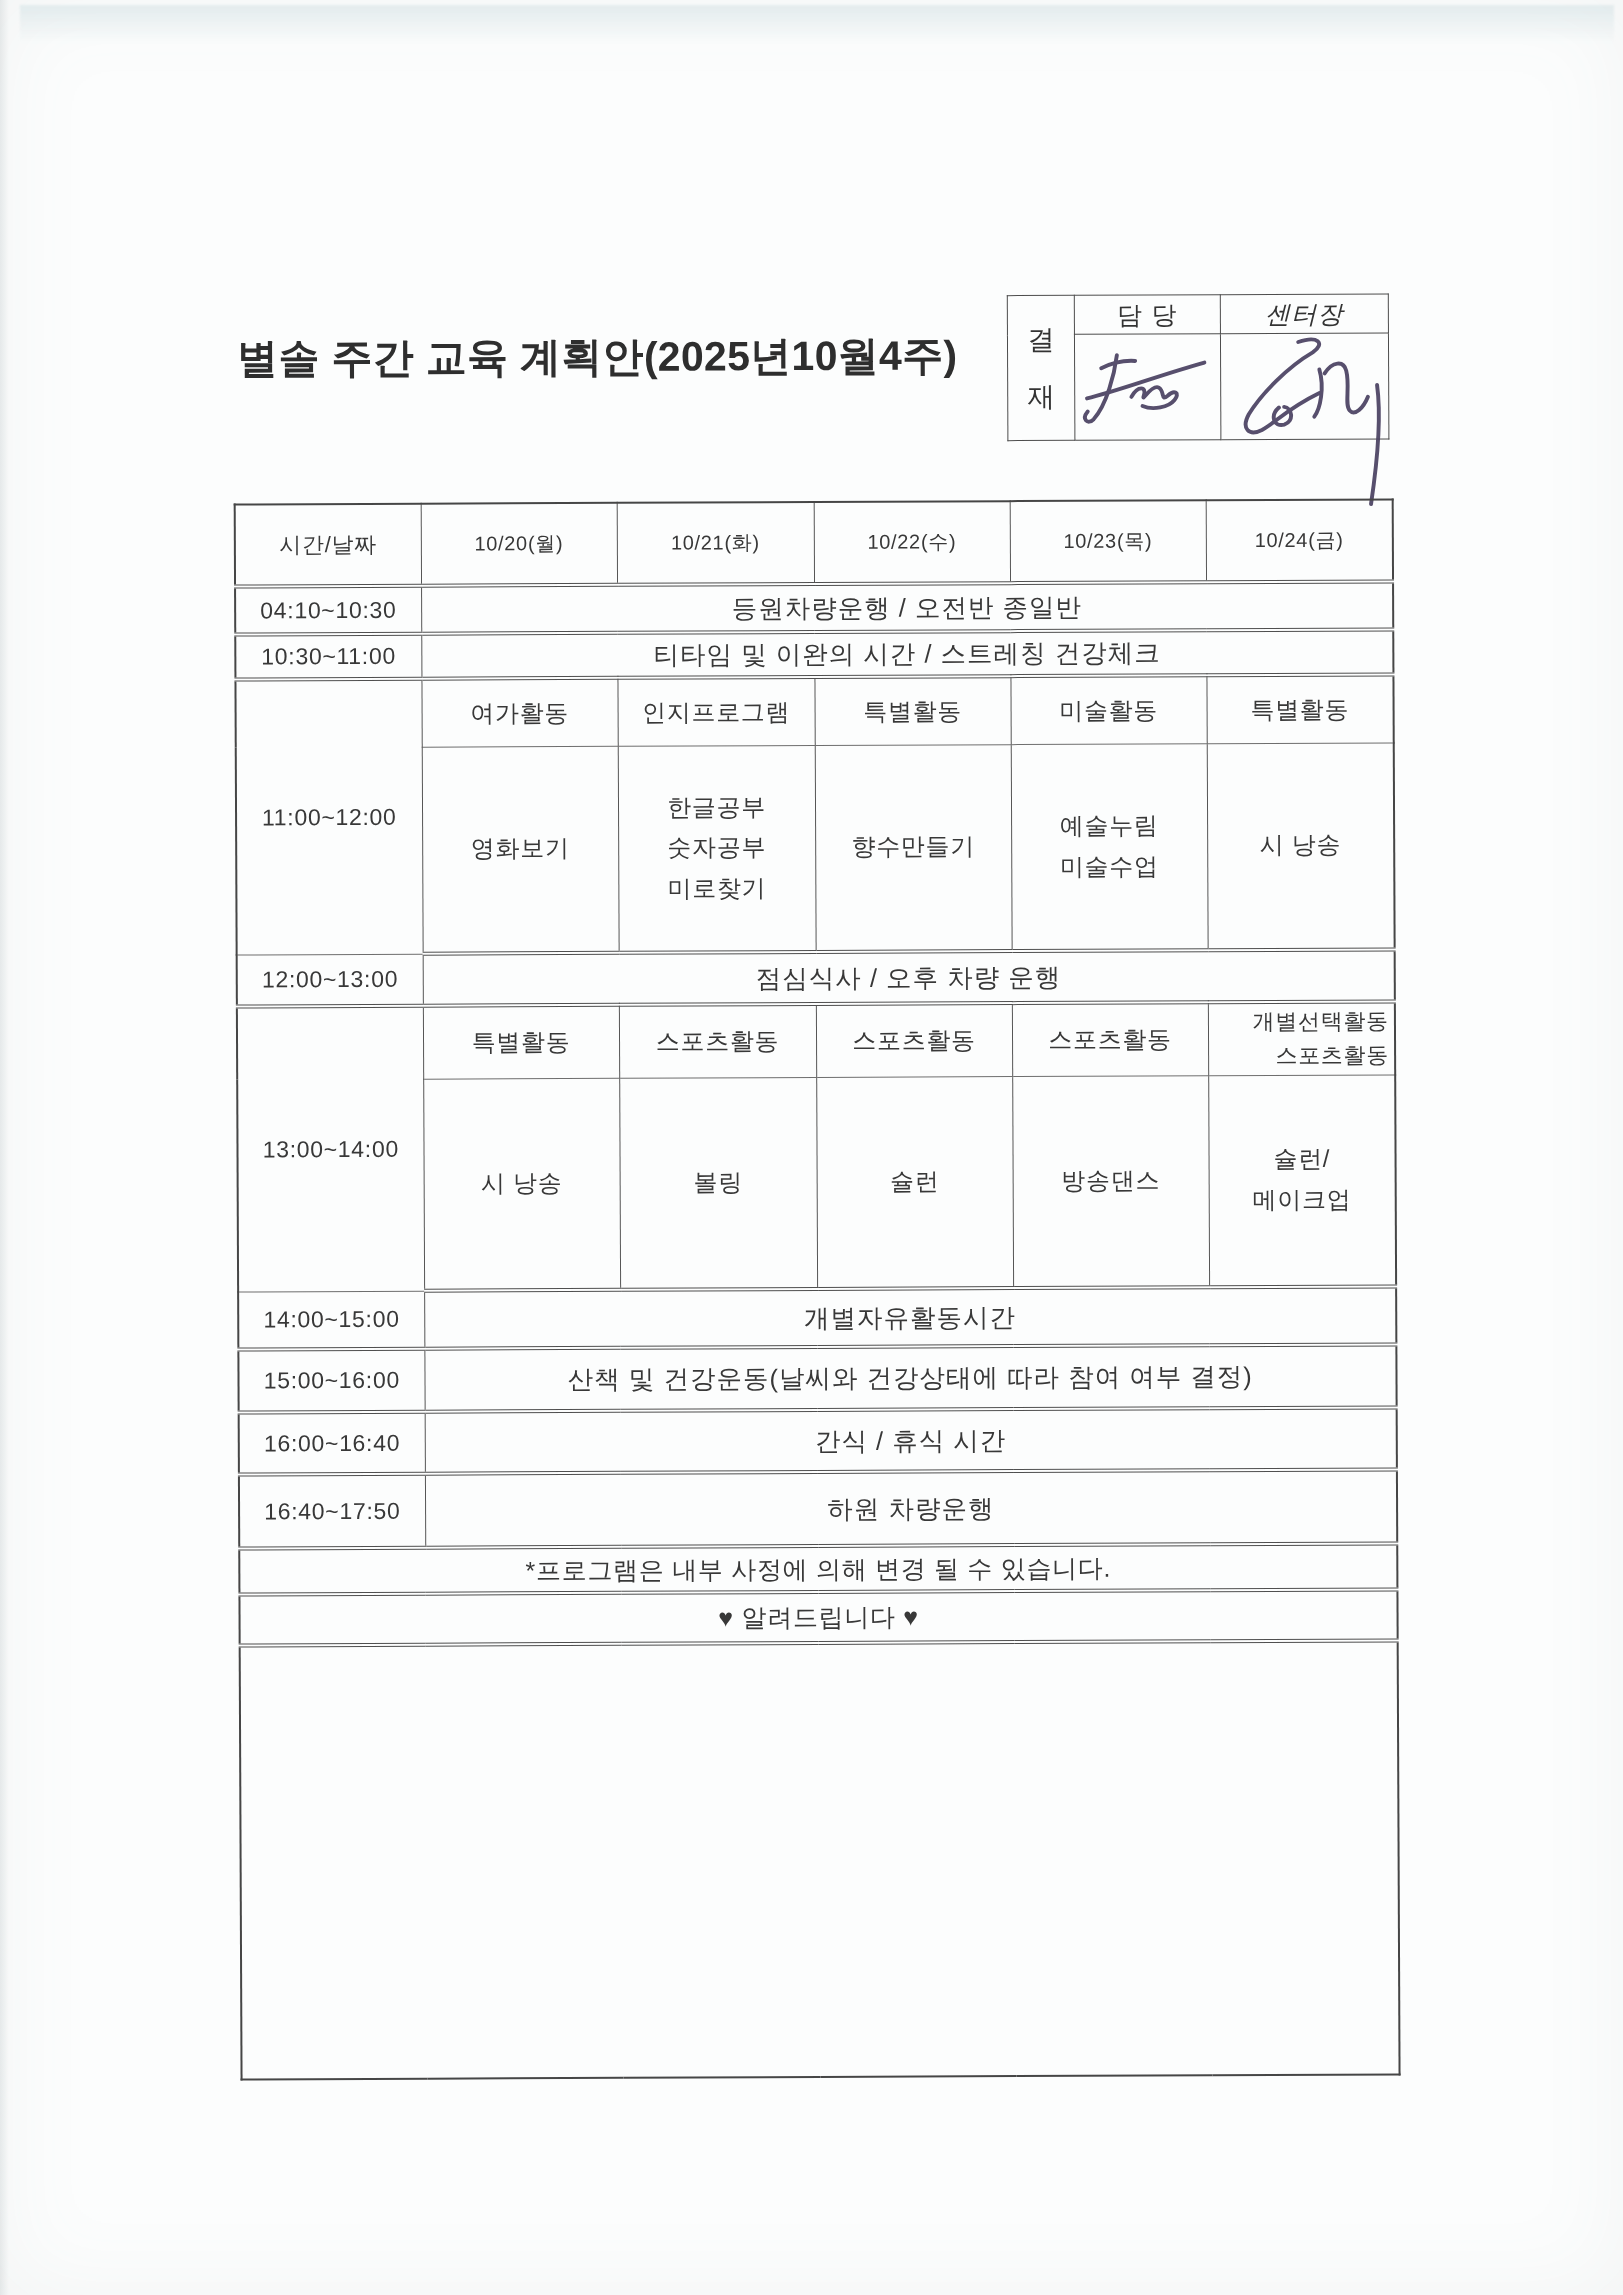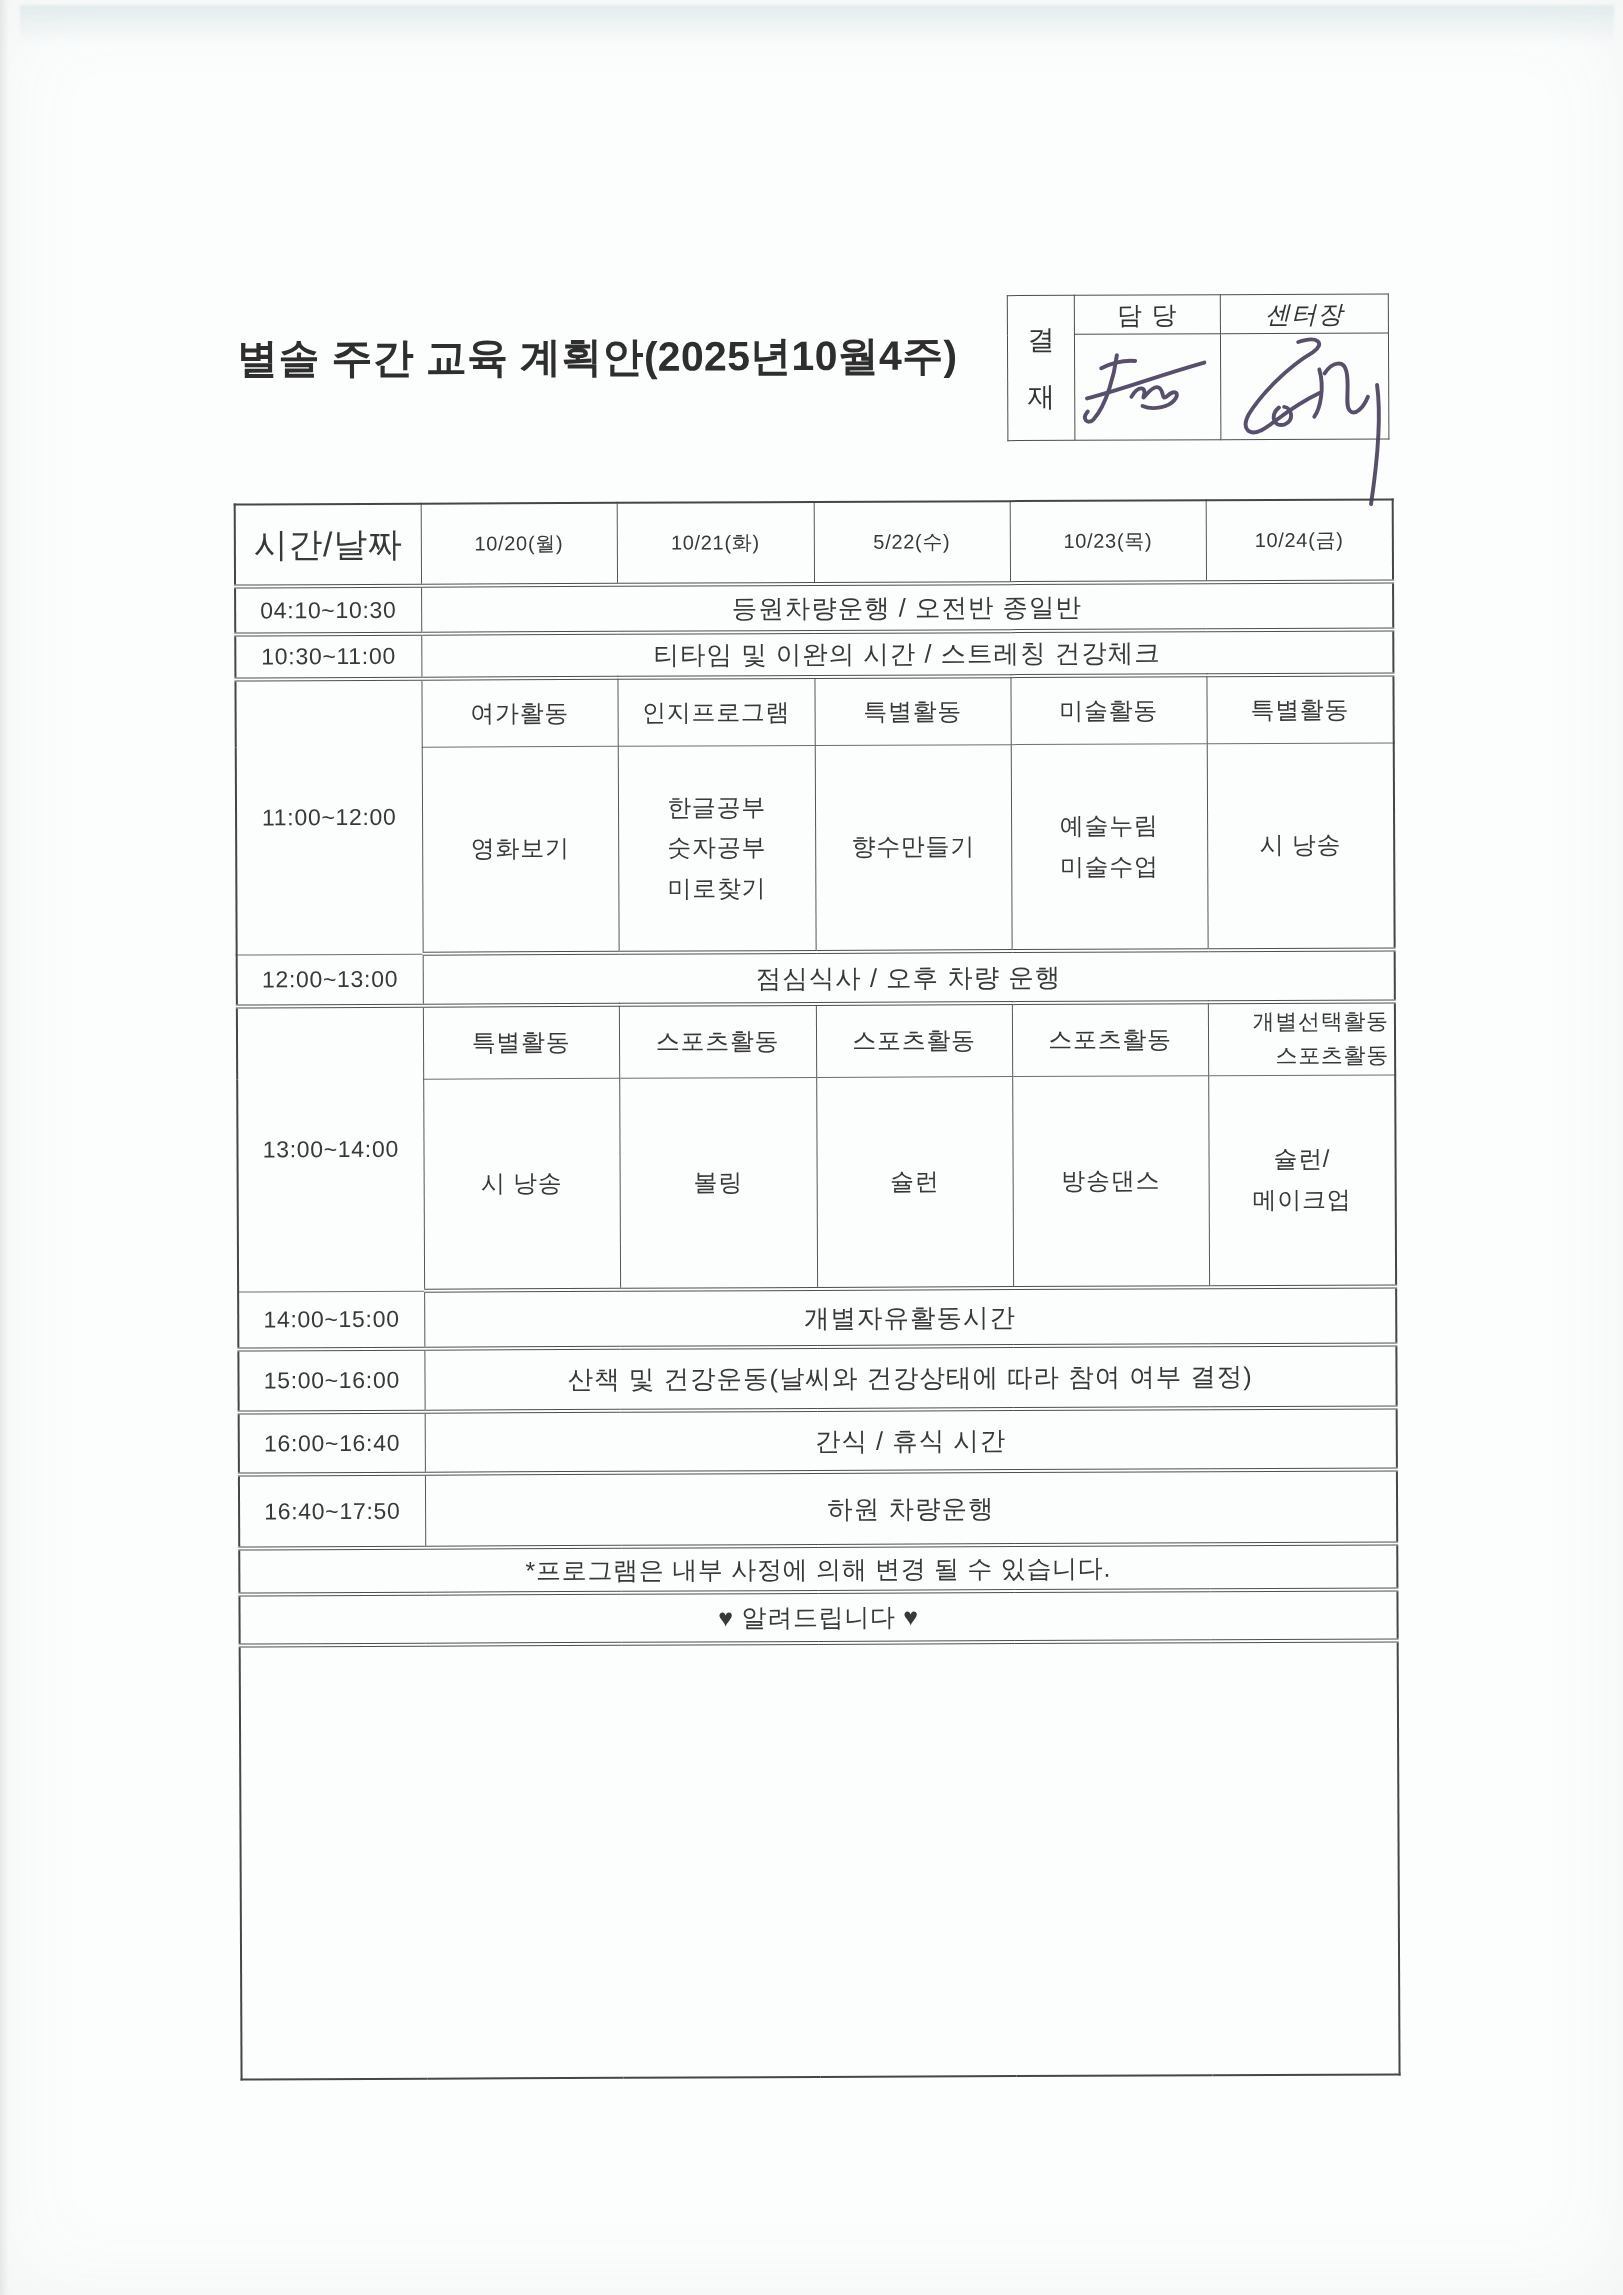--- a/index.html
+++ b/index.html
@@ -57,21 +57,21 @@
     border:1.3px solid #565656;
     padding:0 5.2px;
     text-align:center; vertical-align:middle;
     font-weight:normal;
     font-size:25px; color:#383838; letter-spacing:0.7px;
     overflow:visible;
   }
   .grid { border:2px solid #464646; }
   tr.sep > th, tr.sep > td { border-bottom:4.6px double #4f4f4f; }
   tr.thin > td { border-bottom:1.3px solid #6e6e6e; }
-  .grid .corner { font-size:34px; }
+  .grid .corner { font-size:22px; }
   .grid .dayhead { font-size:20px; }
   .grid .time { font-size:23px; letter-spacing:0.7px; white-space:nowrap; }
   .grid .span { font-size:25.5px; letter-spacing:1px; }
   .grid .cat { font-size:24px;font-family:Liberation Serif, serif; }
   .grid .cat.small { font-size:22px; line-height:1.55;text-align:right; }
   .grid .act { font-size:24px; line-height:1.7; }
   .preline { white-space:pre-line; }
   .note-cell { font-size:25px; letter-spacing:0.7px; }
   .announce-cell { font-size:27px; letter-spacing:1.3px; }
   .empty-cell { height:431px; }
@@ -130,21 +130,21 @@
           <col style="width:197px">
         <col style="width:196px">
           <col style="width:196px">
           <col style="width:187px">
       </colgroup>
       <tbody>
         <tr class="sep" style="height:82px">
           <th class="corner">시간/날짜</th>
           <th class="dayhead">10/20(월)</th>
           <th class="dayhead">10/21(화)</th>
-          <th class="dayhead">5/22(수)</th>
+          <th class="dayhead">10/22(수)</th>
           <th class="dayhead">10/23(목)</th>
           <th class="dayhead">10/24(금)</th>
         </tr>
 
         <tr class="sep" style="height:48px">
           <td class="time">04:10~10:30</td>
           <td class="span" colspan="5">등원차량운행 / 오전반 종일반</td>
         </tr>
 
         <tr class="sep" style="height:45px">

